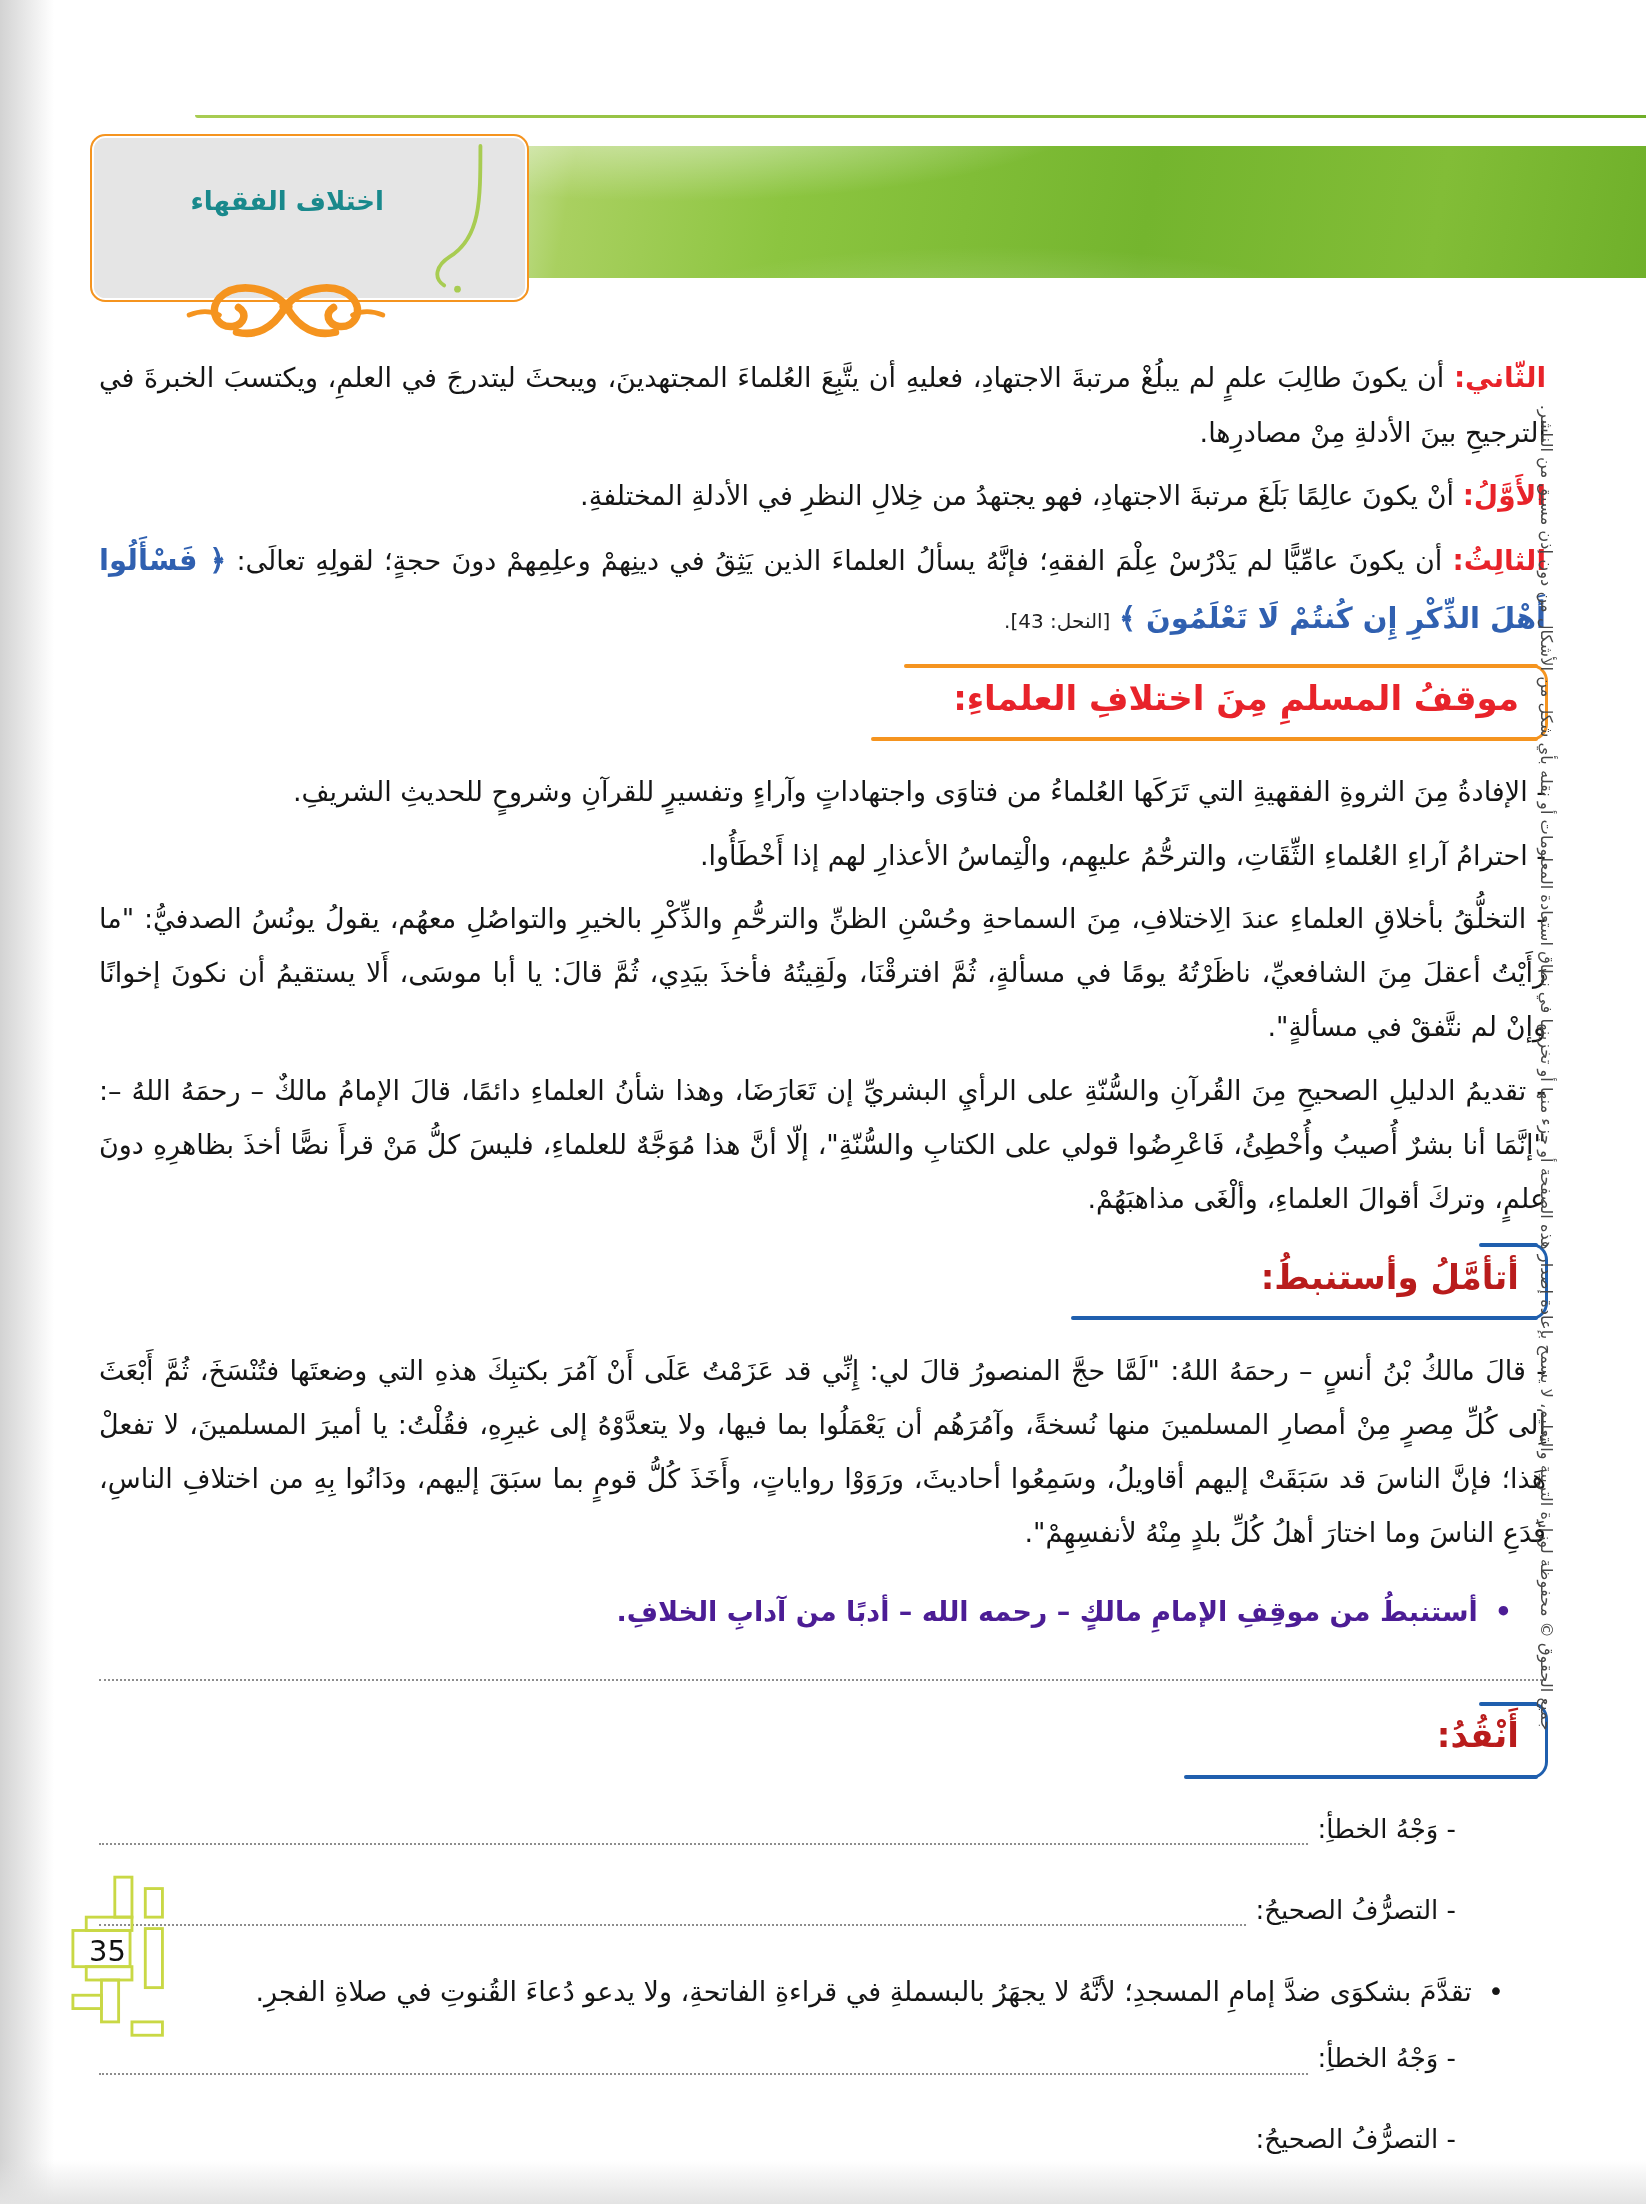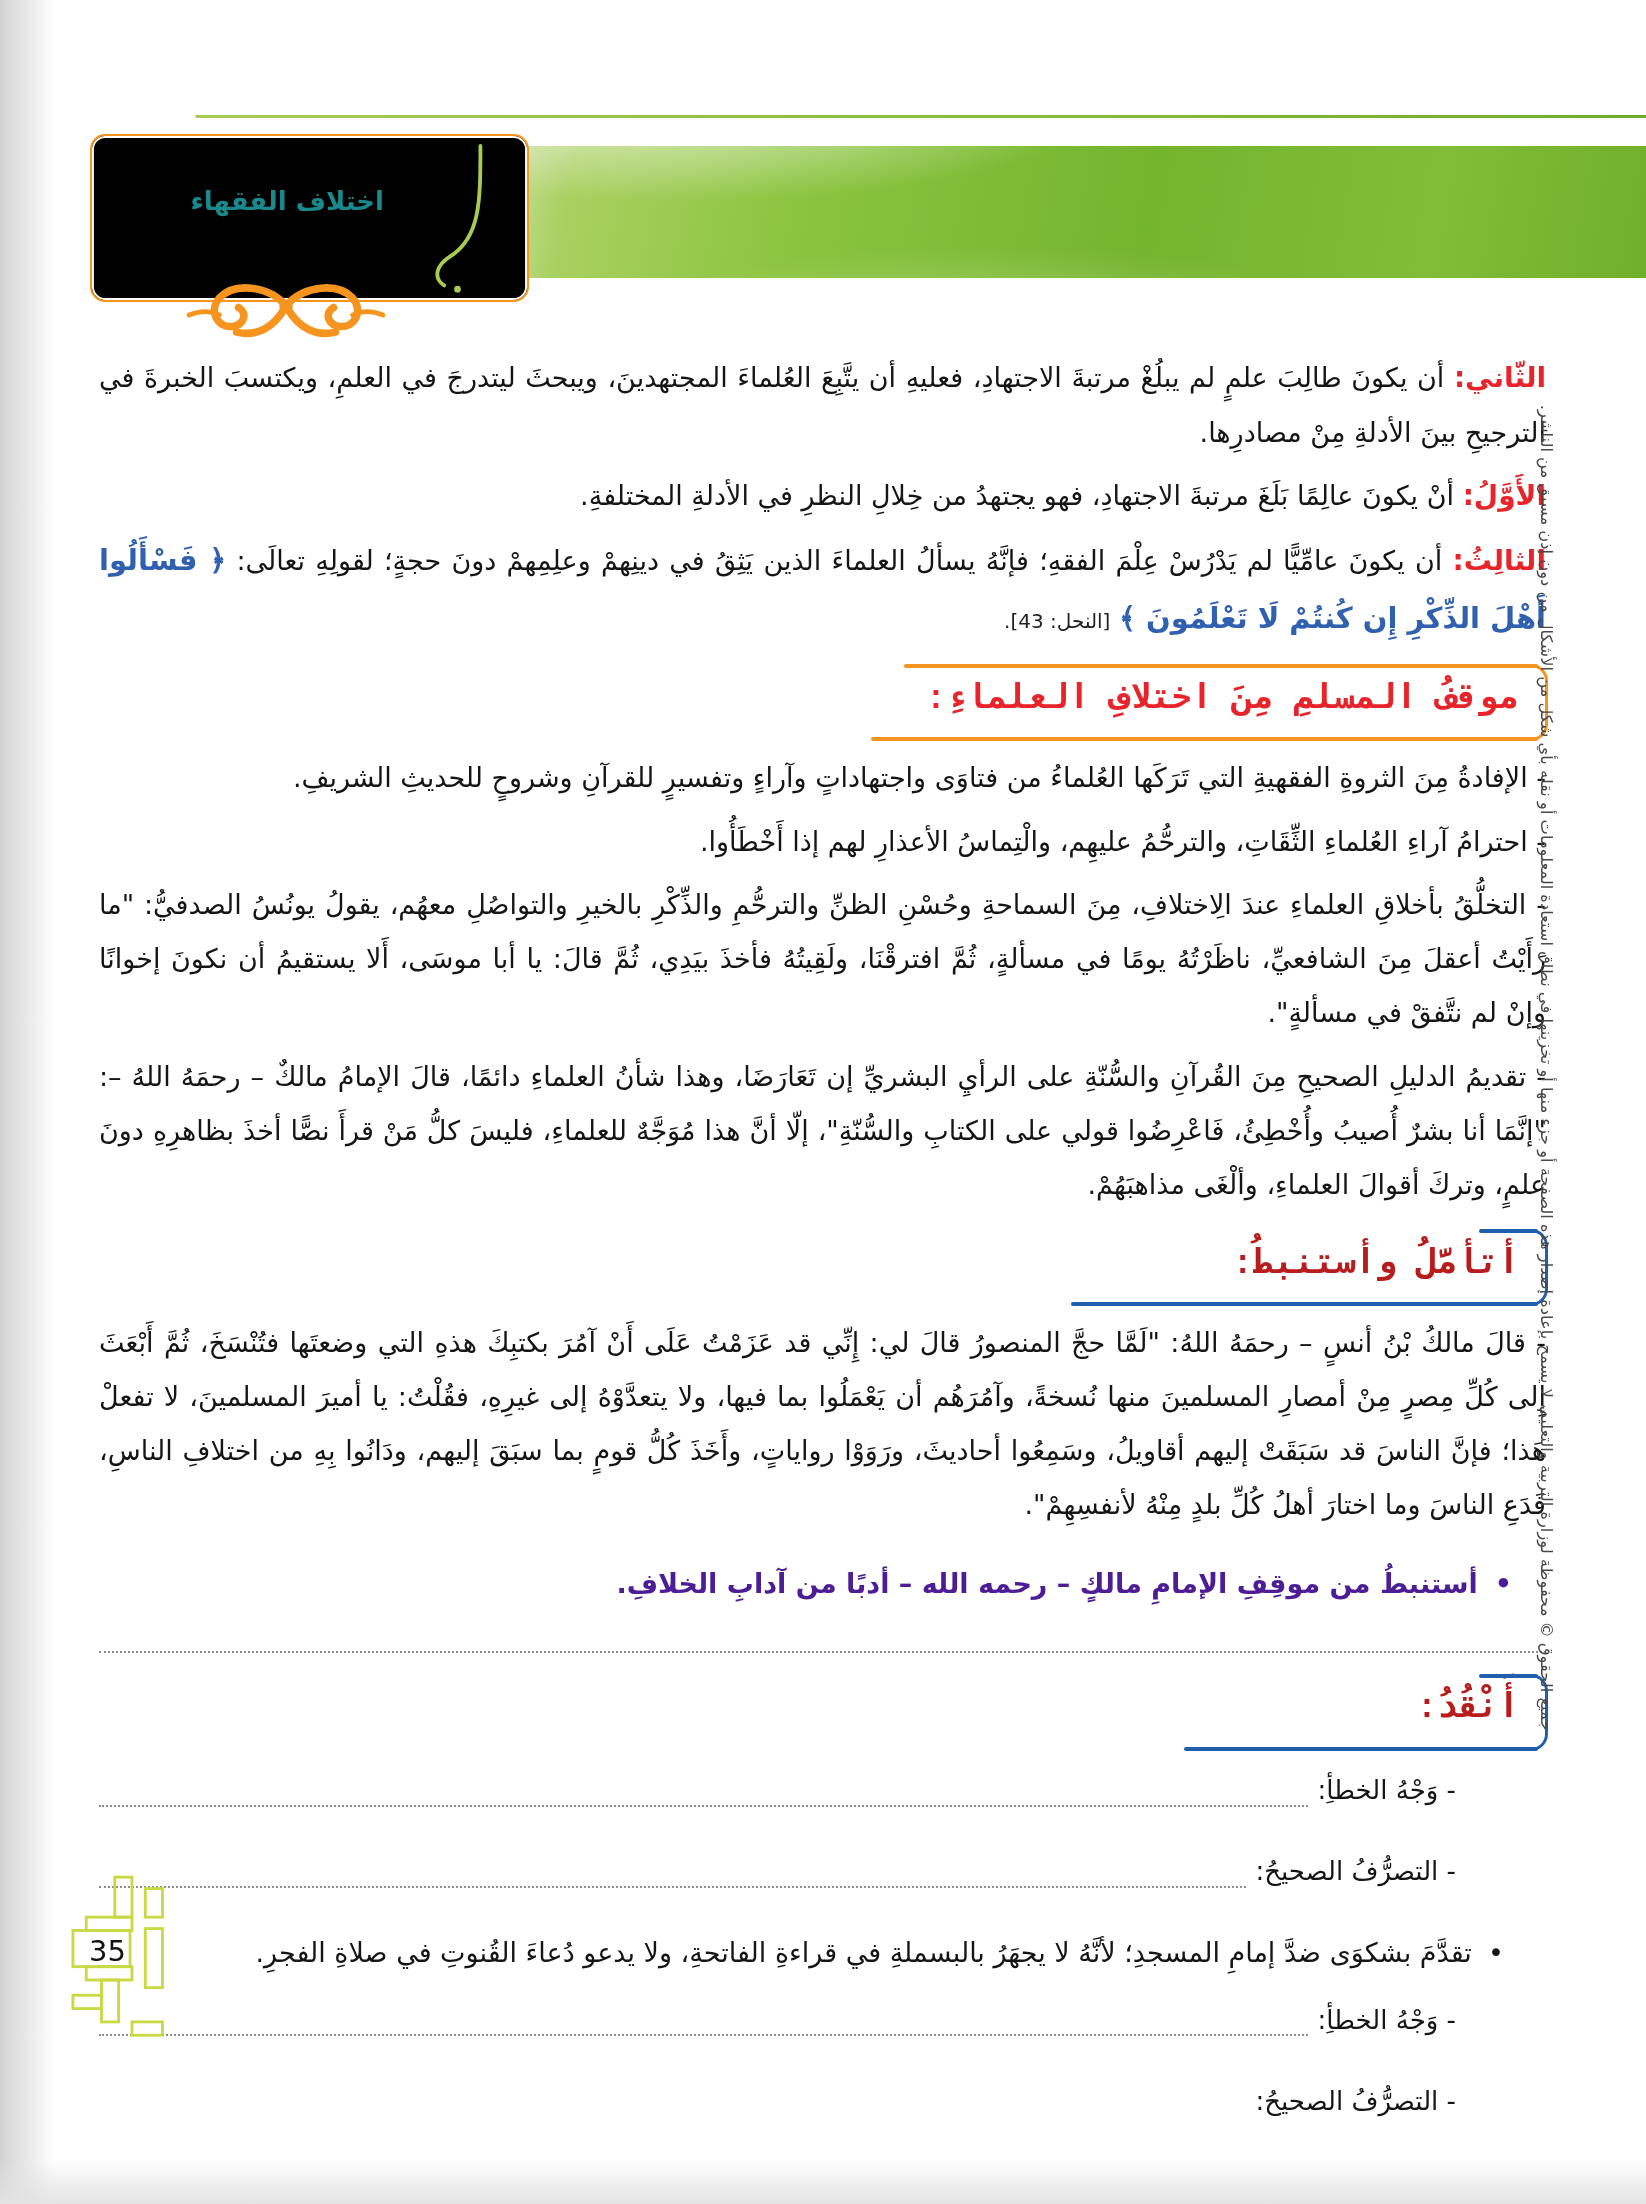--- a/index.html
+++ b/index.html
@@ -15,36 +15,36 @@
 
   
   .green-line{position:absolute;top:115px;right:0;left:196px;height:2.9px;
     background:linear-gradient(to left,#6fae28,#a8cc52);border-radius:0 0 0 2.9px;}
   .green-band{position:absolute;top:146px;right:0;left:457px;height:132px;
     background:linear-gradient(100deg,#dcecc0 0%,#a9d060 10%,#8cc540 28%,#74b52e 58%,#82bd37 82%,#6fb02a 100%);
     border-radius:25px 0 0 3.8px;overflow:hidden;}
   .green-band::after{content:"";position:absolute;inset:0;
     background:radial-gradient(ellipse 60% 120% at 18% -30%,rgba(255,255,255,.65),rgba(255,255,255,0) 60%),
                radial-gradient(ellipse 50% 90% at 45% 130%,rgba(255,255,255,.25),rgba(255,255,255,0) 60%);}
-  .title-box{position:absolute;top:134px;left:91px;width:435px;height:164px;background:#000000;
+  .title-box{position:absolute;top:134px;left:91px;width:435px;height:164px;background:#e5e5e5;
     border:2.9px solid #f5941f;border-radius:15.3px;box-shadow:0 0 0 1.9px #fff inset;}
   .lesson-title{position:absolute;top:50px;right:143px;font-size:26px;font-weight:700;color:#19898c;letter-spacing:0.5px;}
   .curl{position:absolute;left:333px;top:5.7px;}
   .swirl{position:absolute;left:182px;top:277px;}
 
   
   .content{position:absolute;top:350px;right:100px;left:100px;font-size:27px;line-height:2.0;
     text-align:justify;text-justify:inter-word;}
   .para{margin:0 0 7.6px;}
   .lead{color:#e8232a;font-weight:700;font-size:28px;}
   .verse{color:#3060b0;font-weight:700;font-size:29px;}
   .vref{font-size:20px;color:#222;}
 
   
-  .frame{position:relative;display:table;padding:9.6px 27px 13.4px 25px;margin:17px 0 10px;font-family:Liberation Mono, monospace;}
+  .frame{position:relative;display:table;padding:9.6px 27px 13.4px 25px;margin:17px 0 24px;}
   .frame .fr-top{position:absolute;top:0;right:7.6px;left:32.5px;height:3.8px;border-radius:1.9px;}
   .frame .fr-bottom{position:absolute;bottom:0;right:7.6px;left:0;height:3.8px;border-radius:1.9px;}
   .frame .fr-bracket{position:absolute;top:0;bottom:0;right:-1.9px;width:21px;border:3.8px solid;border-left:none;border-radius:0 17px 17px 0;}
   .red-frame{min-width:623px;}
   .red-frame .fr-top,.red-frame .fr-bottom{background:#f5941f;}
   .red-frame .fr-bracket{border-color:#f5941f;}
   .blue-frame .fr-top{left:auto;width:59px;background:#1f5fae;}
   .blue-frame .fr-bottom{background:#1f5fae;}
   .blue-frame .fr-bracket{border-color:#1f5fae;}
   .w-md{min-width:423px;}

